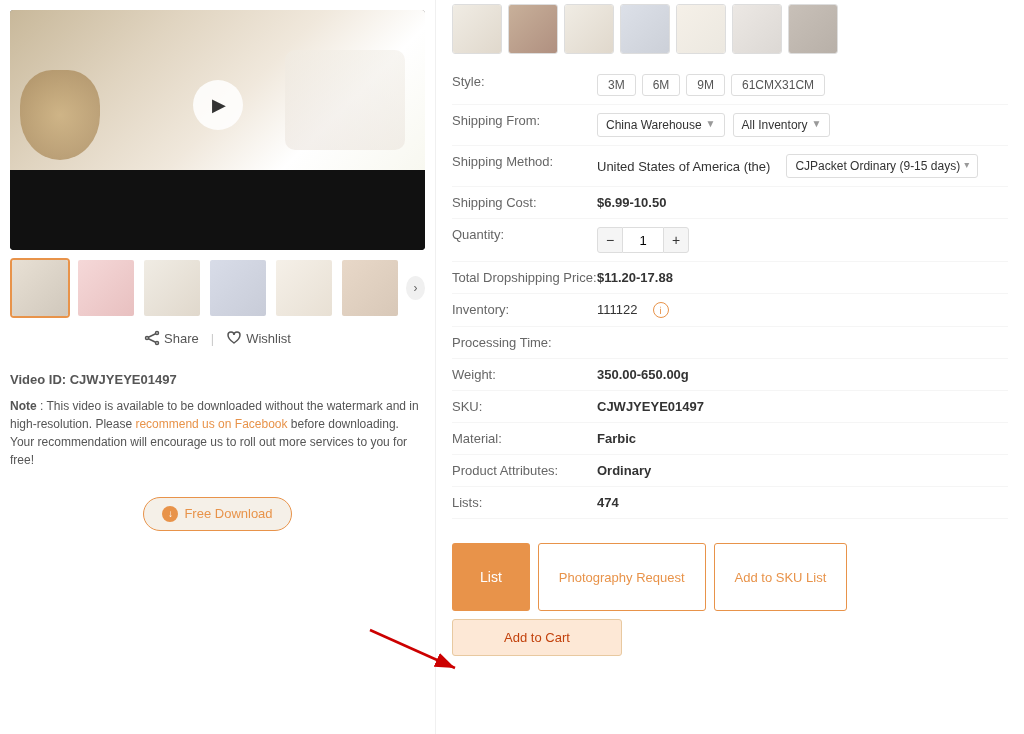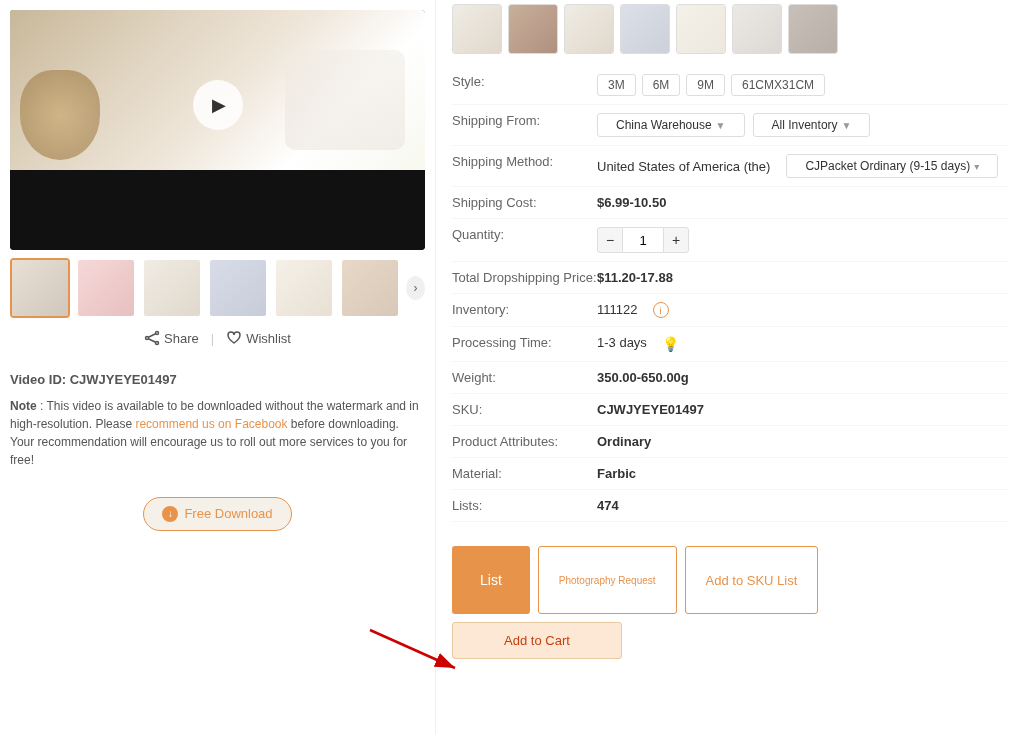--- a/index.html
+++ b/index.html
@@ -32,34 +32,34 @@
     .right-panel { flex: 1; padding: 4px 16px 16px 16px; border-left: 1px solid #f0f0f0; overflow-y: auto; }
     .top-thumbnails { display: flex; gap: 6px; margin-bottom: 12px; }
     .top-thumb { width: 50px; height: 50px; border-radius: 3px; background: #f0ece8; border: 1px solid #ddd; cursor: pointer; display: flex; align-items: center; justify-content: center; overflow: hidden; }
     .top-thumb-placeholder { width: 100%; height: 100%; background: linear-gradient(135deg, #ede8e0, #d8d0c8); }
     .detail-row { display: flex; align-items: flex-start; padding: 8px 0; border-bottom: 1px solid #f5f5f5; }
     .detail-label { width: 145px; color: #666; flex-shrink: 0; font-size: 13px; }
     .detail-value { flex: 1; font-size: 13px; color: #333; }
     .style-options { display: flex; gap: 6px; flex-wrap: wrap; }
     .style-tag { padding: 3px 10px; border: 1px solid #ddd; border-radius: 3px; font-size: 12px; cursor: pointer; color: #555; }
     .shipping-row { display: flex; gap: 8px; align-items: center; }
-    .select-box { border: 1px solid #ddd; border-radius: 3px; padding: 4px 18px; font-size: 12px; color: #333; background: #fff; cursor: pointer; display: flex; align-items: center; gap: 4px; }
+    .select-box { border: 1px solid #ddd; border-radius: 3px; padding: 4px 8px; font-size: 12px; color: #333; background: #fff; cursor: pointer; display: flex; align-items: flex-start; gap: 4px; }
     .select-box .arrow { color: #999; font-size: 10px; }
     .qty-control { display: flex; align-items: center; gap: 0; }
     .qty-btn { width: 26px; height: 26px; border: 1px solid #ddd; background: #f5f5f5; cursor: pointer; display: flex; align-items: center; justify-content: center; font-size: 14px; color: #333; }
     .qty-btn:first-child { border-radius: 3px 0 0 3px; }
     .qty-btn:last-child { border-radius: 0 3px 3px 0; }
     .qty-input { width: 40px; height: 26px; border: 1px solid #ddd; border-left: none; border-right: none; text-align: center; font-size: 13px; }
     .bold-value { font-weight: bold; color: #333; }
     .inventory-row { display: flex; align-items: flex-start; gap: 15px; }
     .info-icon { width: 16px; height: 16px; border-radius: 50%; border: 1px solid #e8934a; color: #e8934a; font-size: 10px; display: flex; align-items: center; justify-content: center; cursor: pointer; }
     .light-icon { width: 18px; height: 18px; display: flex; align-items: center; justify-content: center; color: #f5c842; font-size: 14px; }
     .buttons-section { display: flex; flex-wrap: wrap; gap: 8px; margin-top: 12px; padding-top: 12px; }
     .btn-list { background: #e8934a; color: #fff; border: none; padding: 26px 28px; border-radius: 3px; font-size: 14px; cursor: pointer; font-weight: normal; }
-    .btn-photo { background: #fff; color: #e8934a; border: 1px solid #e8934a; padding: 10px 20px; border-radius: 3px; font-size: 10px; cursor: pointer; }
+    .btn-photo { background: #fff; color: #e8934a; border: 1px solid #e8934a; padding: 10px 20px; border-radius: 3px; font-size: 13px; cursor: pointer; }
     .btn-sku { background: #fff; color: #e8934a; border: 1px solid #e8934a; padding: 10px 20px; border-radius: 3px; font-size: 13px; cursor: pointer; }
     .btn-cart { background: #fde8d6; color: #c2410c; border: 1px solid #e8c9a0; padding: 10px 28px; border-radius: 3px; font-size: 13px; cursor: pointer; width: 100%; max-width: 170px; }
     .page-wrapper { position: relative; }
 
     
     .arrow-container { position: absolute; left: 360px; top: 620px; pointer-events: none; z-index: 10; }
   </style>
 </head>
 <body>
 
@@ -235,46 +235,40 @@
         <div class="detail-value">
           <div class="inventory-row">
             <span>111122</span>
             <div class="info-icon">ℹ</div>
           </div>
         </div>
       </div>
 
       <div class="detail-row">
         <div class="detail-label">Processing Time:</div>
-        <div class="detail-value">
-          <div class="inventory-row">
-            <span>1-3 days</span>
-            <div class="light-icon">💡</div>
-          </div>
-        </div>
       </div>
 
       <div class="detail-row">
         <div class="detail-label">Weight:</div>
         <div class="detail-value bold-value">350.00-650.00g</div>
       </div>
 
       <div class="detail-row">
         <div class="detail-label">SKU:</div>
         <div class="detail-value bold-value">CJWJYEYE01497</div>
       </div>
 
       <div class="detail-row">
+        <div class="detail-label">Material:</div>
+        <div class="detail-value bold-value">Farbic</div>
+      </div>
+
+      <div class="detail-row">
         <div class="detail-label">Product Attributes:</div>
         <div class="detail-value bold-value">Ordinary</div>
-      </div>
-
-      <div class="detail-row">
-        <div class="detail-label">Material:</div>
-        <div class="detail-value bold-value">Farbic</div>
       </div>
 
       <div class="detail-row">
         <div class="detail-label">Lists:</div>
         <div class="detail-value bold-value">474</div>
       </div>
 
       <div class="buttons-section">
         <button class="btn-list">List</button>
         <button class="btn-photo">Photography Request</button>

